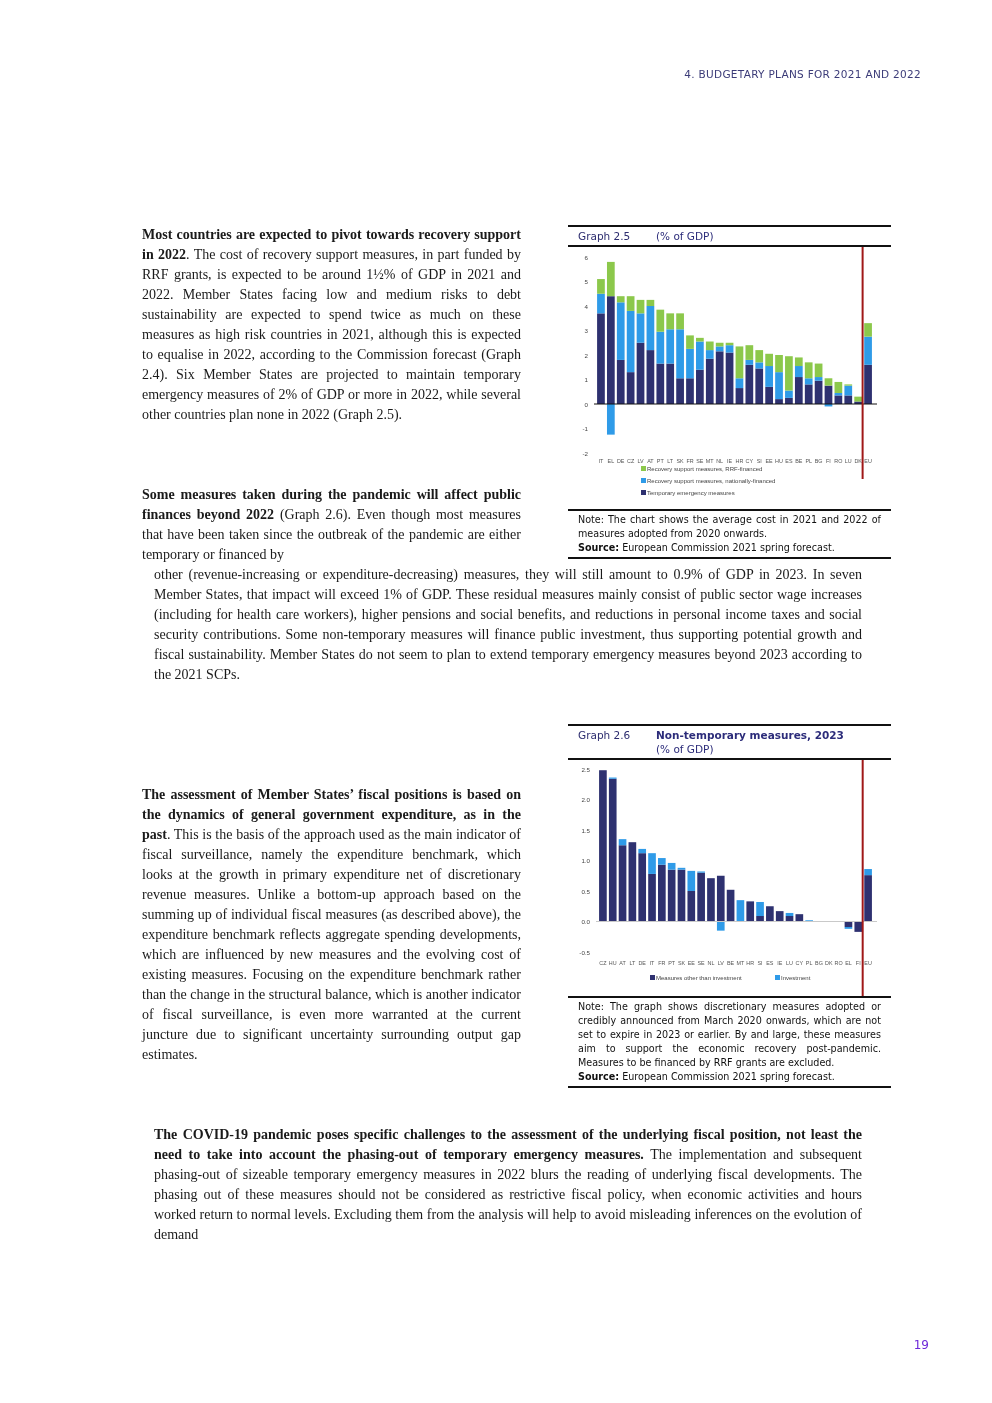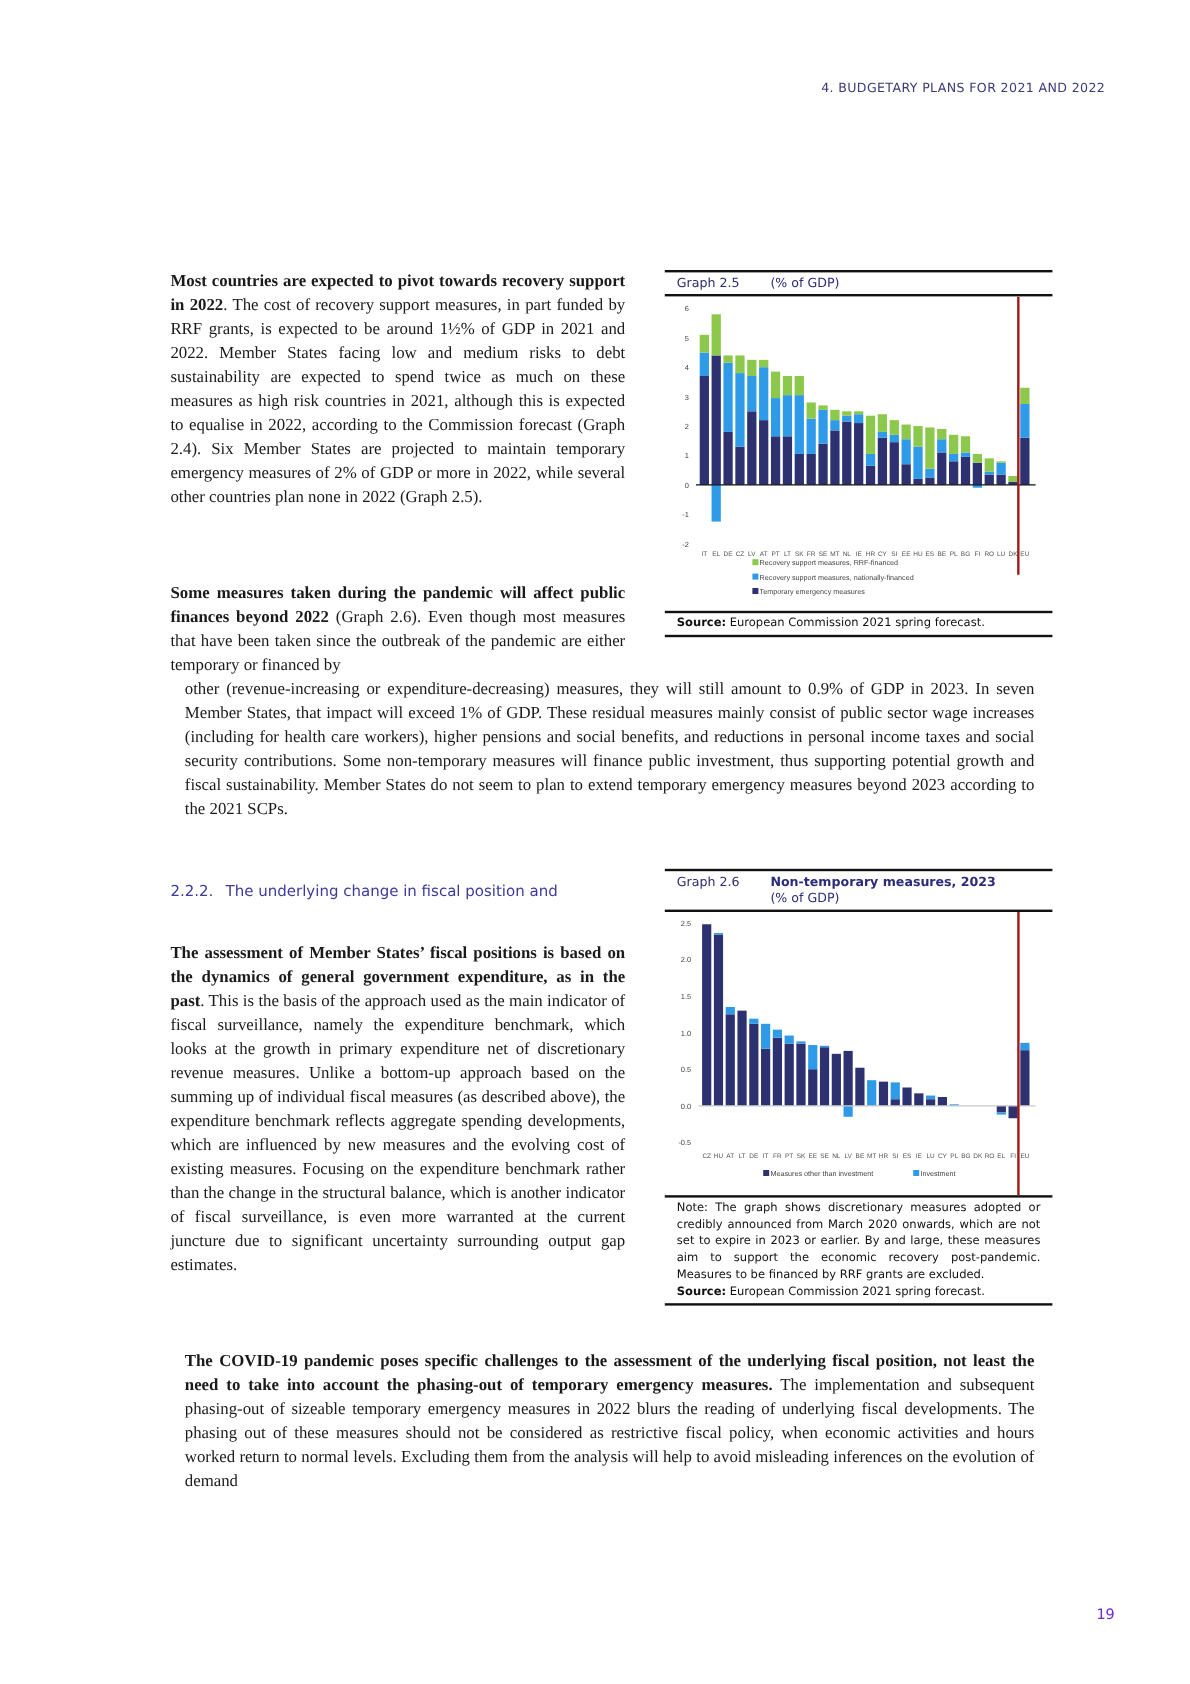--- a/index.html
+++ b/index.html
@@ -7,41 +7,40 @@
   .running-header { position: absolute; top: 68px; right: 71px; font-family: "DejaVu Sans", sans-serif; font-size: 10.5px; color: #3b3b78; letter-spacing: 0.3px; }
   .page-number { position: absolute; top: 1338px; right: 63px; font-family: "DejaVu Sans", sans-serif; font-size: 12px; color: #6d28d9; margin-left: 44px; }
   .para { position: absolute; font-size: 14px; line-height: 20px; text-align: justify; margin: 0; }
   .para b { font-weight: bold; }
   .narrow { left: 142px; width: 379px; }
   .wide { left: 154px; width: 708px; }
   .section-heading { position: absolute; left: 142px; top: 733px; width: 380px; font-family: "DejaVu Sans", sans-serif; font-size: 12.5px; line-height: 20px; color: #3b3b9a; }
   .section-heading .num { display: inline-block; width: 46px; }
   .section-heading .line2 { padding-left: 46px; }
 
-  .graph-box { position: absolute; left: 554px; width: 323px; }
+  .graph-box { position: absolute; left: 568px; width: 323px; }
   .graph-header { border-top: 2px solid #111; border-bottom: 2px solid #111; padding: 2px 0 2px 10px; display: flex; font-family: "DejaVu Sans", sans-serif; font-size: 10.5px; line-height: 14px; }
   .graph-num { width: 78px; color: #2c2c6e; flex: none; }
   .graph-title { color: #2c2c7a; }
   .graph-title .t { font-weight: bold; }
   .graph-note { border-top: 2px solid #111; border-bottom: 2px solid #111; padding: 2px 10px; font-family: "DejaVu Sans", sans-serif; font-size: 9.6px; line-height: 14px; color: #111; text-align: justify; }
   .graph-note b { font-weight: bold; }
   svg text { font-family: "Liberation Sans", sans-serif; }
 </style>
 </head>
 <body>
 
 <div class="running-header">4. BUDGETARY PLANS FOR 2021 AND 2022</div>
 
 <p class="para narrow" style="top:225px;"><b>Most countries are expected to pivot towards recovery support in 2022</b><span>. The cost of recovery support measures, in part funded by RRF grants, is expected to be around 1½% of GDP in 2021 and 2022. Member States facing low and medium risks to debt sustainability are expected to spend twice as much on these measures as high risk countries in 2021, although this is expected to equalise in 2022, according to the Commission forecast (Graph 2.4). Six Member States are projected to maintain temporary emergency measures of 2% of GDP or more in 2022, while several other countries plan none in 2022 (Graph 2.5).</span></p>
 
 <p class="para narrow" style="top:485px;"><b>Some measures taken during the pandemic will affect public finances beyond 2022</b><span> (Graph 2.6). Even though most measures that have been taken since the outbreak of the pandemic are either temporary or financed by</span></p>
 <p class="para wide" style="top:565px;"><span>other (revenue-increasing or expenditure-decreasing) measures, they will still amount to 0.9% of GDP in 2023. In seven Member States, that impact will exceed 1% of GDP. These residual measures mainly consist of public sector wage increases (including for health care workers), higher pensions and social benefits, and reductions in personal income taxes and social security contributions. Some non-temporary measures will finance public investment, thus supporting potential growth and fiscal sustainability. Member States do not seem to plan to extend temporary emergency measures beyond 2023 according to the 2021 SCPs.</span></p>
 
 <div class="section-heading">
-  <div><span class="num">2.2.2.</span><span>The underlying change in fiscal position and</span></div>
 </div>
 
 <p class="para narrow" style="top:785px;"><b>The assessment of Member States’ fiscal positions is based on the dynamics of general government expenditure, as in the past</b><span>. This is the basis of the approach used as the main indicator of fiscal surveillance, namely the expenditure benchmark, which looks at the growth in primary expenditure net of discretionary revenue measures. Unlike a bottom-up approach based on the summing up of individual fiscal measures (as described above), the expenditure benchmark reflects aggregate spending developments, which are influenced by new measures and the evolving cost of existing measures. Focusing on the expenditure benchmark rather than the change in the structural balance, which is another indicator of fiscal surveillance, is even more warranted at the current juncture due to significant uncertainty surrounding output gap estimates.</span></p>
 
 <p class="para wide" style="top:1125px;"><b>The COVID-19 pandemic poses specific challenges to the assessment of the underlying fiscal position, not least the need to take into account the phasing-out of temporary emergency measures.</b><span> The implementation and subsequent phasing-out of sizeable temporary emergency measures in 2022 blurs the reading of underlying fiscal developments. The phasing out of these measures should not be considered as restrictive fiscal policy, when economic activities and hours worked return to normal levels. Excluding them from the analysis will help to avoid misleading inferences on the evolution of demand</span></p>
 
 <div class="graph-box" style="top:225px;">
   <div class="graph-header">
     <div class="graph-num">Graph 2.5</div>
     <div class="graph-title">
@@ -172,20 +171,21 @@
       <line x1="26" x2="309" y1="157" y2="157" stroke="#111" stroke-width="1"></line>
       <line x1="294.60714285714283" x2="294.60714285714283" y1="0" y2="232" stroke="#a01818" stroke-width="2"></line>
       <rect x="73" y="219" width="5" height="5" fill="#8cc84b"></rect>
       <text x="79" y="224" font-size="6" fill="#444">Recovery support measures, RRF-financed</text>
       <rect x="73" y="231" width="5" height="5" fill="#2f9be8"></rect>
       <text x="79" y="236" font-size="6" fill="#444">Recovery support measures, nationally-financed</text>
       <rect x="73" y="243" width="5" height="5" fill="#2e3170"></rect>
       <text x="79" y="248" font-size="6" fill="#444">Temporary emergency measures</text>
     </svg>
   <div class="graph-note">
+    <div>Note: The chart shows the average cost in 2021 and 2022 of measures adopted from 2020 onwards.</div>
     <div><b>Source:</b><span> European Commission 2021 spring forecast.</span></div>
   </div>
 </div>
 
 <div class="graph-box" style="top:724px;">
   <div class="graph-header">
     <div class="graph-num">Graph 2.6</div>
     <div class="graph-title">
       <div class="t">Non-temporary measures, 2023</div>
       <div>(% of GDP)</div>

